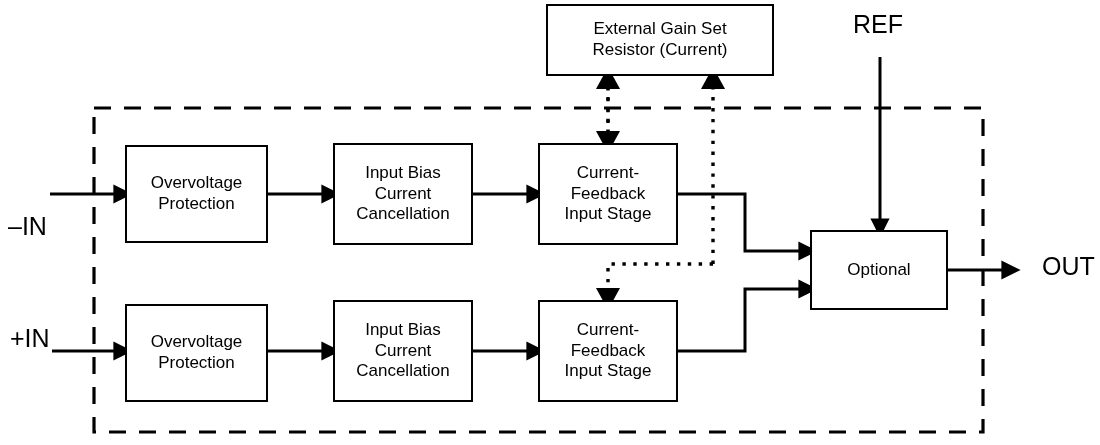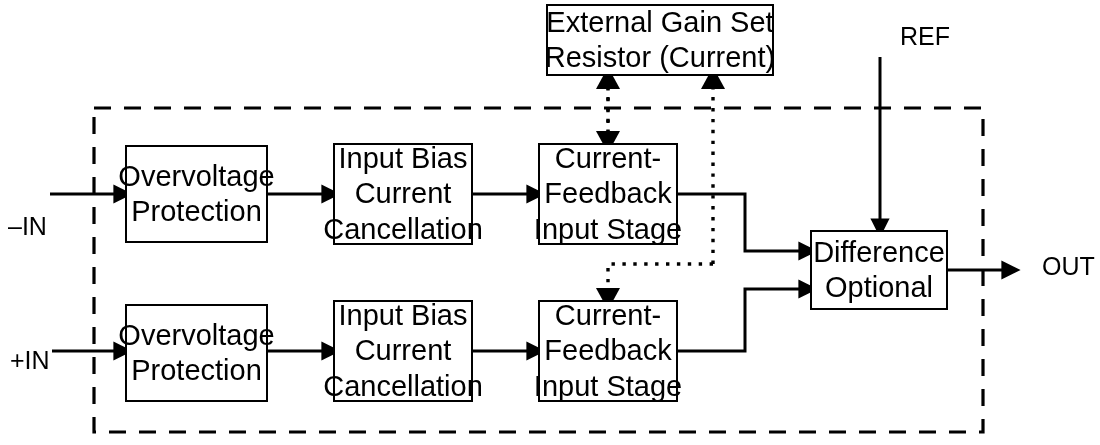--- a/index.html
+++ b/index.html
@@ -25,21 +25,21 @@
   .blk {
     position: absolute;
     box-sizing: border-box;
     border: 2.5px solid #000;
     background: #ffffff;
     display: flex;
     flex-direction: column;
     align-items: center;
     justify-content: center;
     color: #000;
-    font-size: 29px;
+    font-size: 17px;
     line-height: 1.22;
     text-align: center;
     z-index: 3;
   }
   .blk span { display: block; white-space: nowrap; }
   .lbl {
     position: absolute;
     color: #000;
     font-size: 25px;
     white-space: nowrap;
@@ -140,22 +140,21 @@
     <span>Cancellation</span>
   </div>
 
   <div class="blk" style="left:538px;top:300px;width:140px;height:102px;">
     <span>Current-</span>
     <span>Feedback</span>
     <span>Input Stage</span>
   </div>
 
   <div class="blk" style="left:810px;top:230px;width:138px;height:80px;">
-    <span>Difference</span>
     <span>Optional</span>
   </div>
 
   <div class="lbl" style="left:8px;top:176px;margin-top:36px;">–IN</div>
-  <div class="lbl" style="left:10px;top:346px;">+IN</div>
-  <div class="lbl" style="left:853px;top:22px;margin-left:47px;">REF</div>
+  <div class="lbl" style="left:10px;top:324px;">+IN</div>
+  <div class="lbl" style="left:853px;top:10px;">REF</div>
   <div class="lbl" style="left:1042px;top:252px;">OUT</div>
 
 </div>
 
 </body></html>

